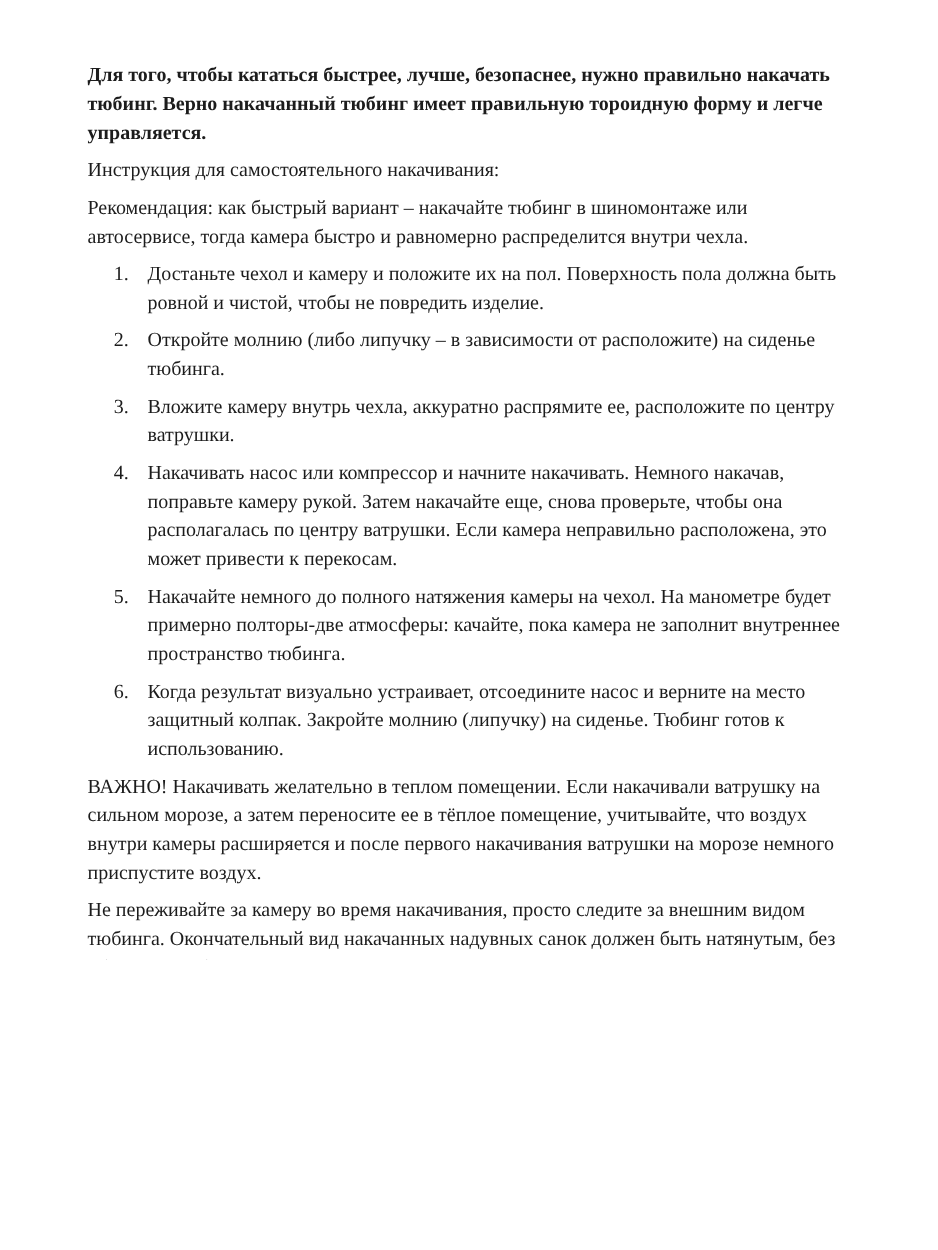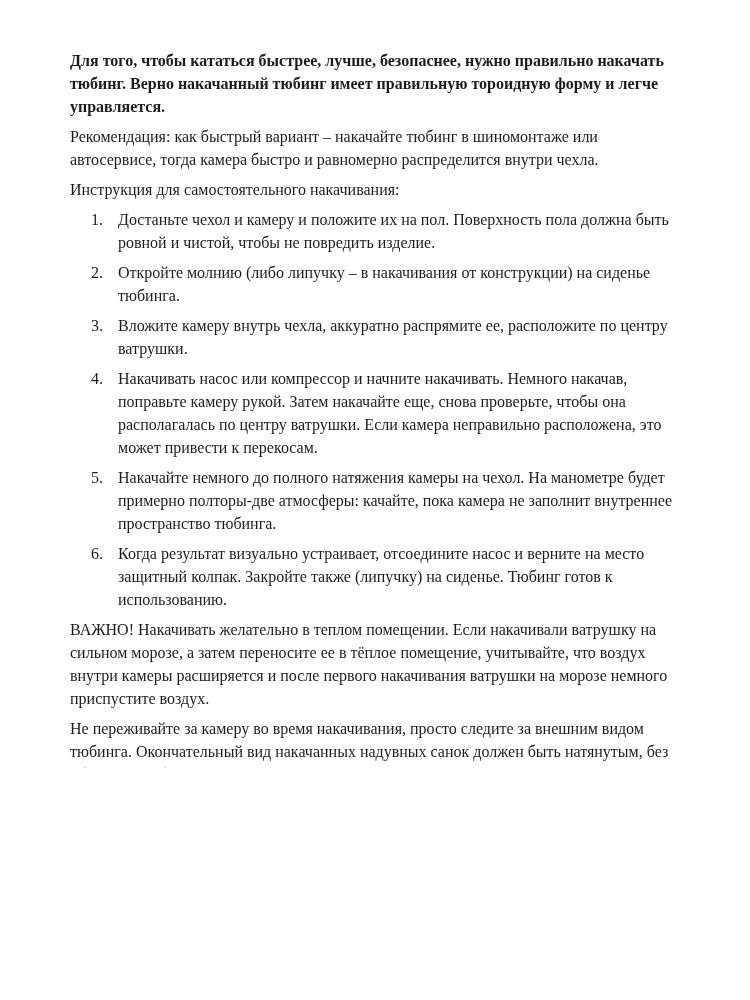--- a/index.html
+++ b/index.html
@@ -57,54 +57,54 @@
 </style>
 </head>
 <body>
 
 <div class="page">
   <div class="doc">
 
     <p class="para bold">Для того, чтобы кататься быстрее, лучше, безопаснее, нужно правильно накачать тюбинг. Верно накачанный тюбинг имеет правильную тороидную форму и легче управляется.</p>
 
 
+    <p class="para">Инструкция для самостоятельного накачивания:</p>
+
     <p class="para">Рекомендация: как быстрый вариант – накачайте тюбинг в шиномонтаже или автосервисе, тогда камера быстро и равномерно распределится внутри чехла.</p>
-
-    <p class="para">Инструкция для самостоятельного накачивания:</p>
 
     <div class="steps">
 
       <div class="step">
         <span class="step-num">1.</span>
         <span class="step-text">Достаньте чехол и камеру и положите их на пол. Поверхность пола должна быть ровной и чистой, чтобы не повредить изделие.</span>
       </div>
 
       <div class="step">
         <span class="step-num">2.</span>
-        <span class="step-text">Откройте молнию (либо липучку – в накачивания от конструкции) на сиденье тюбинга.</span>
+        <span class="step-text">Откройте молнию (либо липучку – в зависимости от расположите) на сиденье тюбинга.</span>
       </div>
 
       <div class="step">
         <span class="step-num">3.</span>
         <span class="step-text">Вложите камеру внутрь чехла, аккуратно распрямите ее, расположите по центру ватрушки.</span>
       </div>
 
       <div class="step">
         <span class="step-num">4.</span>
         <span class="step-text">Накачивать насос или компрессор и начните накачивать. Немного накачав, поправьте камеру рукой. Затем накачайте еще, снова проверьте, чтобы она располагалась по центру ватрушки. Если камера неправильно расположена, это может привести к перекосам.</span>
       </div>
 
       <div class="step">
         <span class="step-num">5.</span>
         <span class="step-text">Накачайте немного до полного натяжения камеры на чехол. На манометре будет примерно полторы-две атмосферы: качайте, пока камера не заполнит внутреннее пространство тюбинга.</span>
       </div>
 
       <div class="step">
         <span class="step-num">6.</span>
-        <span class="step-text">Когда результат визуально устраивает, отсоедините насос и верните на место защитный колпак. Закройте также (липучку) на сиденье. Тюбинг готов к использованию.</span>
+        <span class="step-text">Когда результат визуально устраивает, отсоедините насос и верните на место защитный колпак. Закройте молнию (липучку) на сиденье. Тюбинг готов к использованию.</span>
       </div>
 
     </div>
 
     <p class="para">ВАЖНО! Накачивать желательно в теплом помещении. Если накачивали ватрушку на сильном морозе, а затем переносите ее в тёплое помещение, учитывайте, что воздух внутри камеры расширяется и после первого накачивания ватрушки на морозе немного приспустите воздух.</p>
 
     <p class="para">Не переживайте за камеру во время накачивания, просто следите за внешним видом тюбинга. Окончательный вид накачанных надувных санок должен быть натянутым, без образования больших складок. Если есть перекос – спустите и поправьте камеру.</p>
 
   </div>
 </div>

